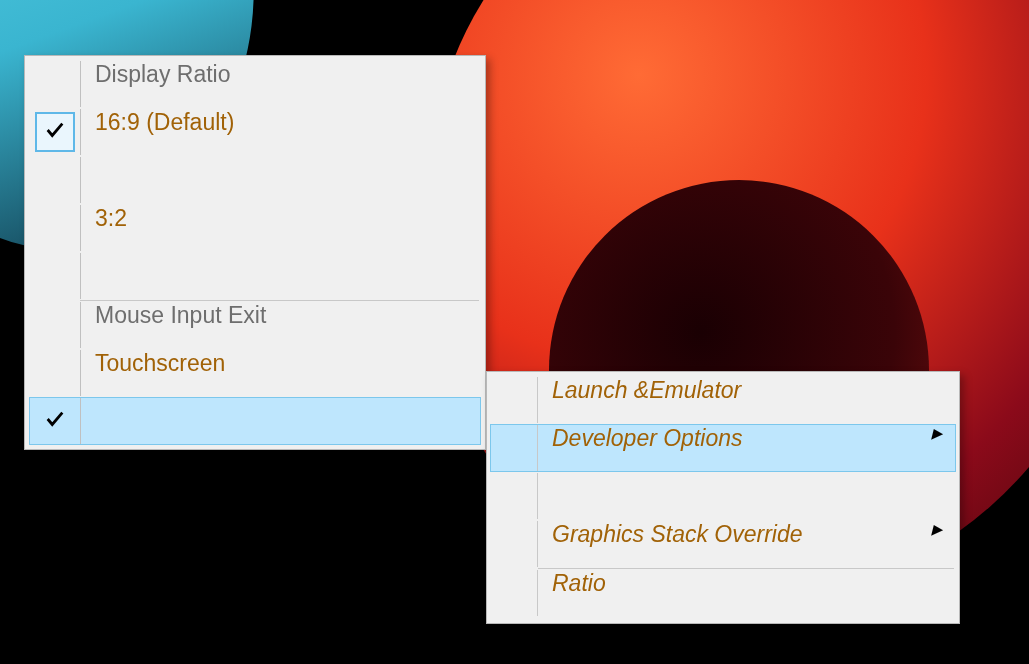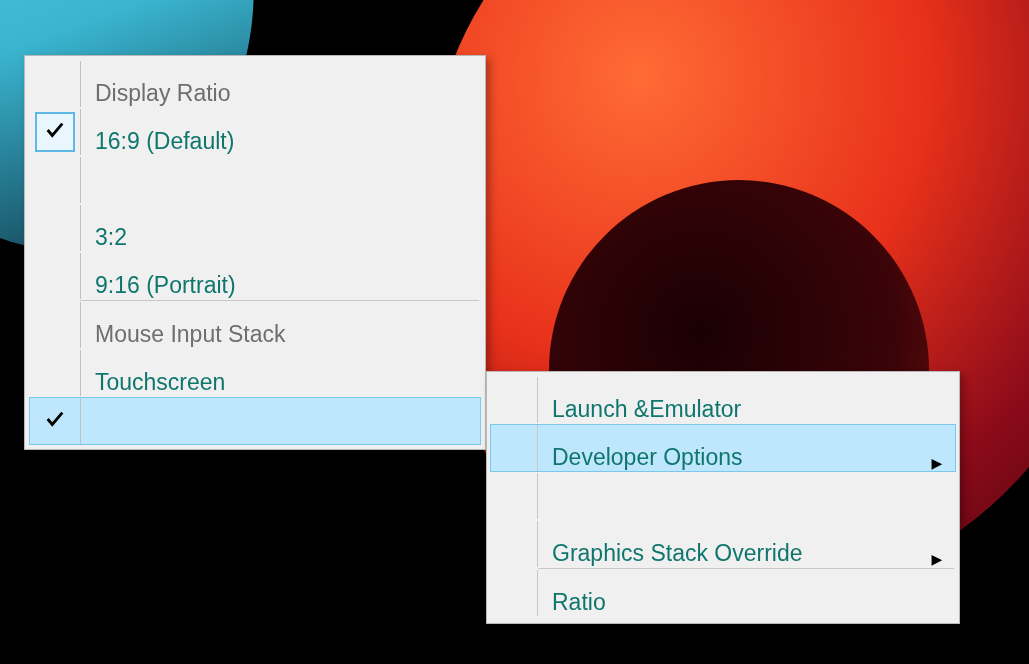--- a/index.html
+++ b/index.html
@@ -55,25 +55,26 @@
       left: 24px;
       width: 462px;
       padding: 4px 4px 4px 4px;
     }
 
     .menu-right {
       top: 371px;
       left: 486px;
       width: 474px;
       padding: 4px 3px 6px 3px;
+      font-style: italic;
     }
 
     .menu-item-row {
       display: flex;
-      align-items: flex-end;
+      align-items: flex-start;
       height: 48px;
       border: 1px solid transparent;
     }
 
     .menu-item-row.highlighted {
       background: #bee6fd;
       border: 1px solid #7cc7ec;
     }
 
     .gutter {
@@ -101,21 +102,21 @@
     .vline {
       width: 1px;
       background: #c0c0c0;
       align-self: stretch;
       flex-shrink: 0;
     }
 
     .label {
       padding-left: 14px;
       font-size: 23px;
-      color: #0f766e;
+      color: #a16207;
       flex-grow: 1;
     }
 
     .section-header .label {
       color: #6e6e6e;
     }
 
     .separator {
       height: 1px;
       background: #c8c8c8;
@@ -185,29 +186,28 @@
 
   <div class="menu-item-row">
     <div class="gutter"></div>
     <div class="vline"></div>
     <div class="label">3:2</div>
   </div>
 
   <div class="menu-item-row">
     <div class="gutter"></div>
     <div class="vline"></div>
-    <div class="label">9:16 (Portrait)</div>
   </div>
 
   <div class="separator"></div>
 
   <div class="menu-item-row section-header">
     <div class="gutter"></div>
     <div class="vline"></div>
-    <div class="label">Mouse Input Stack</div>
+    <div class="label">Mouse Input Exit</div>
   </div>
 
   <div class="menu-item-row">
     <div class="gutter"></div>
     <div class="vline"></div>
     <div class="label">Touchscreen</div>
   </div>
 
   <div class="menu-item-row highlighted">
     <div class="gutter">

